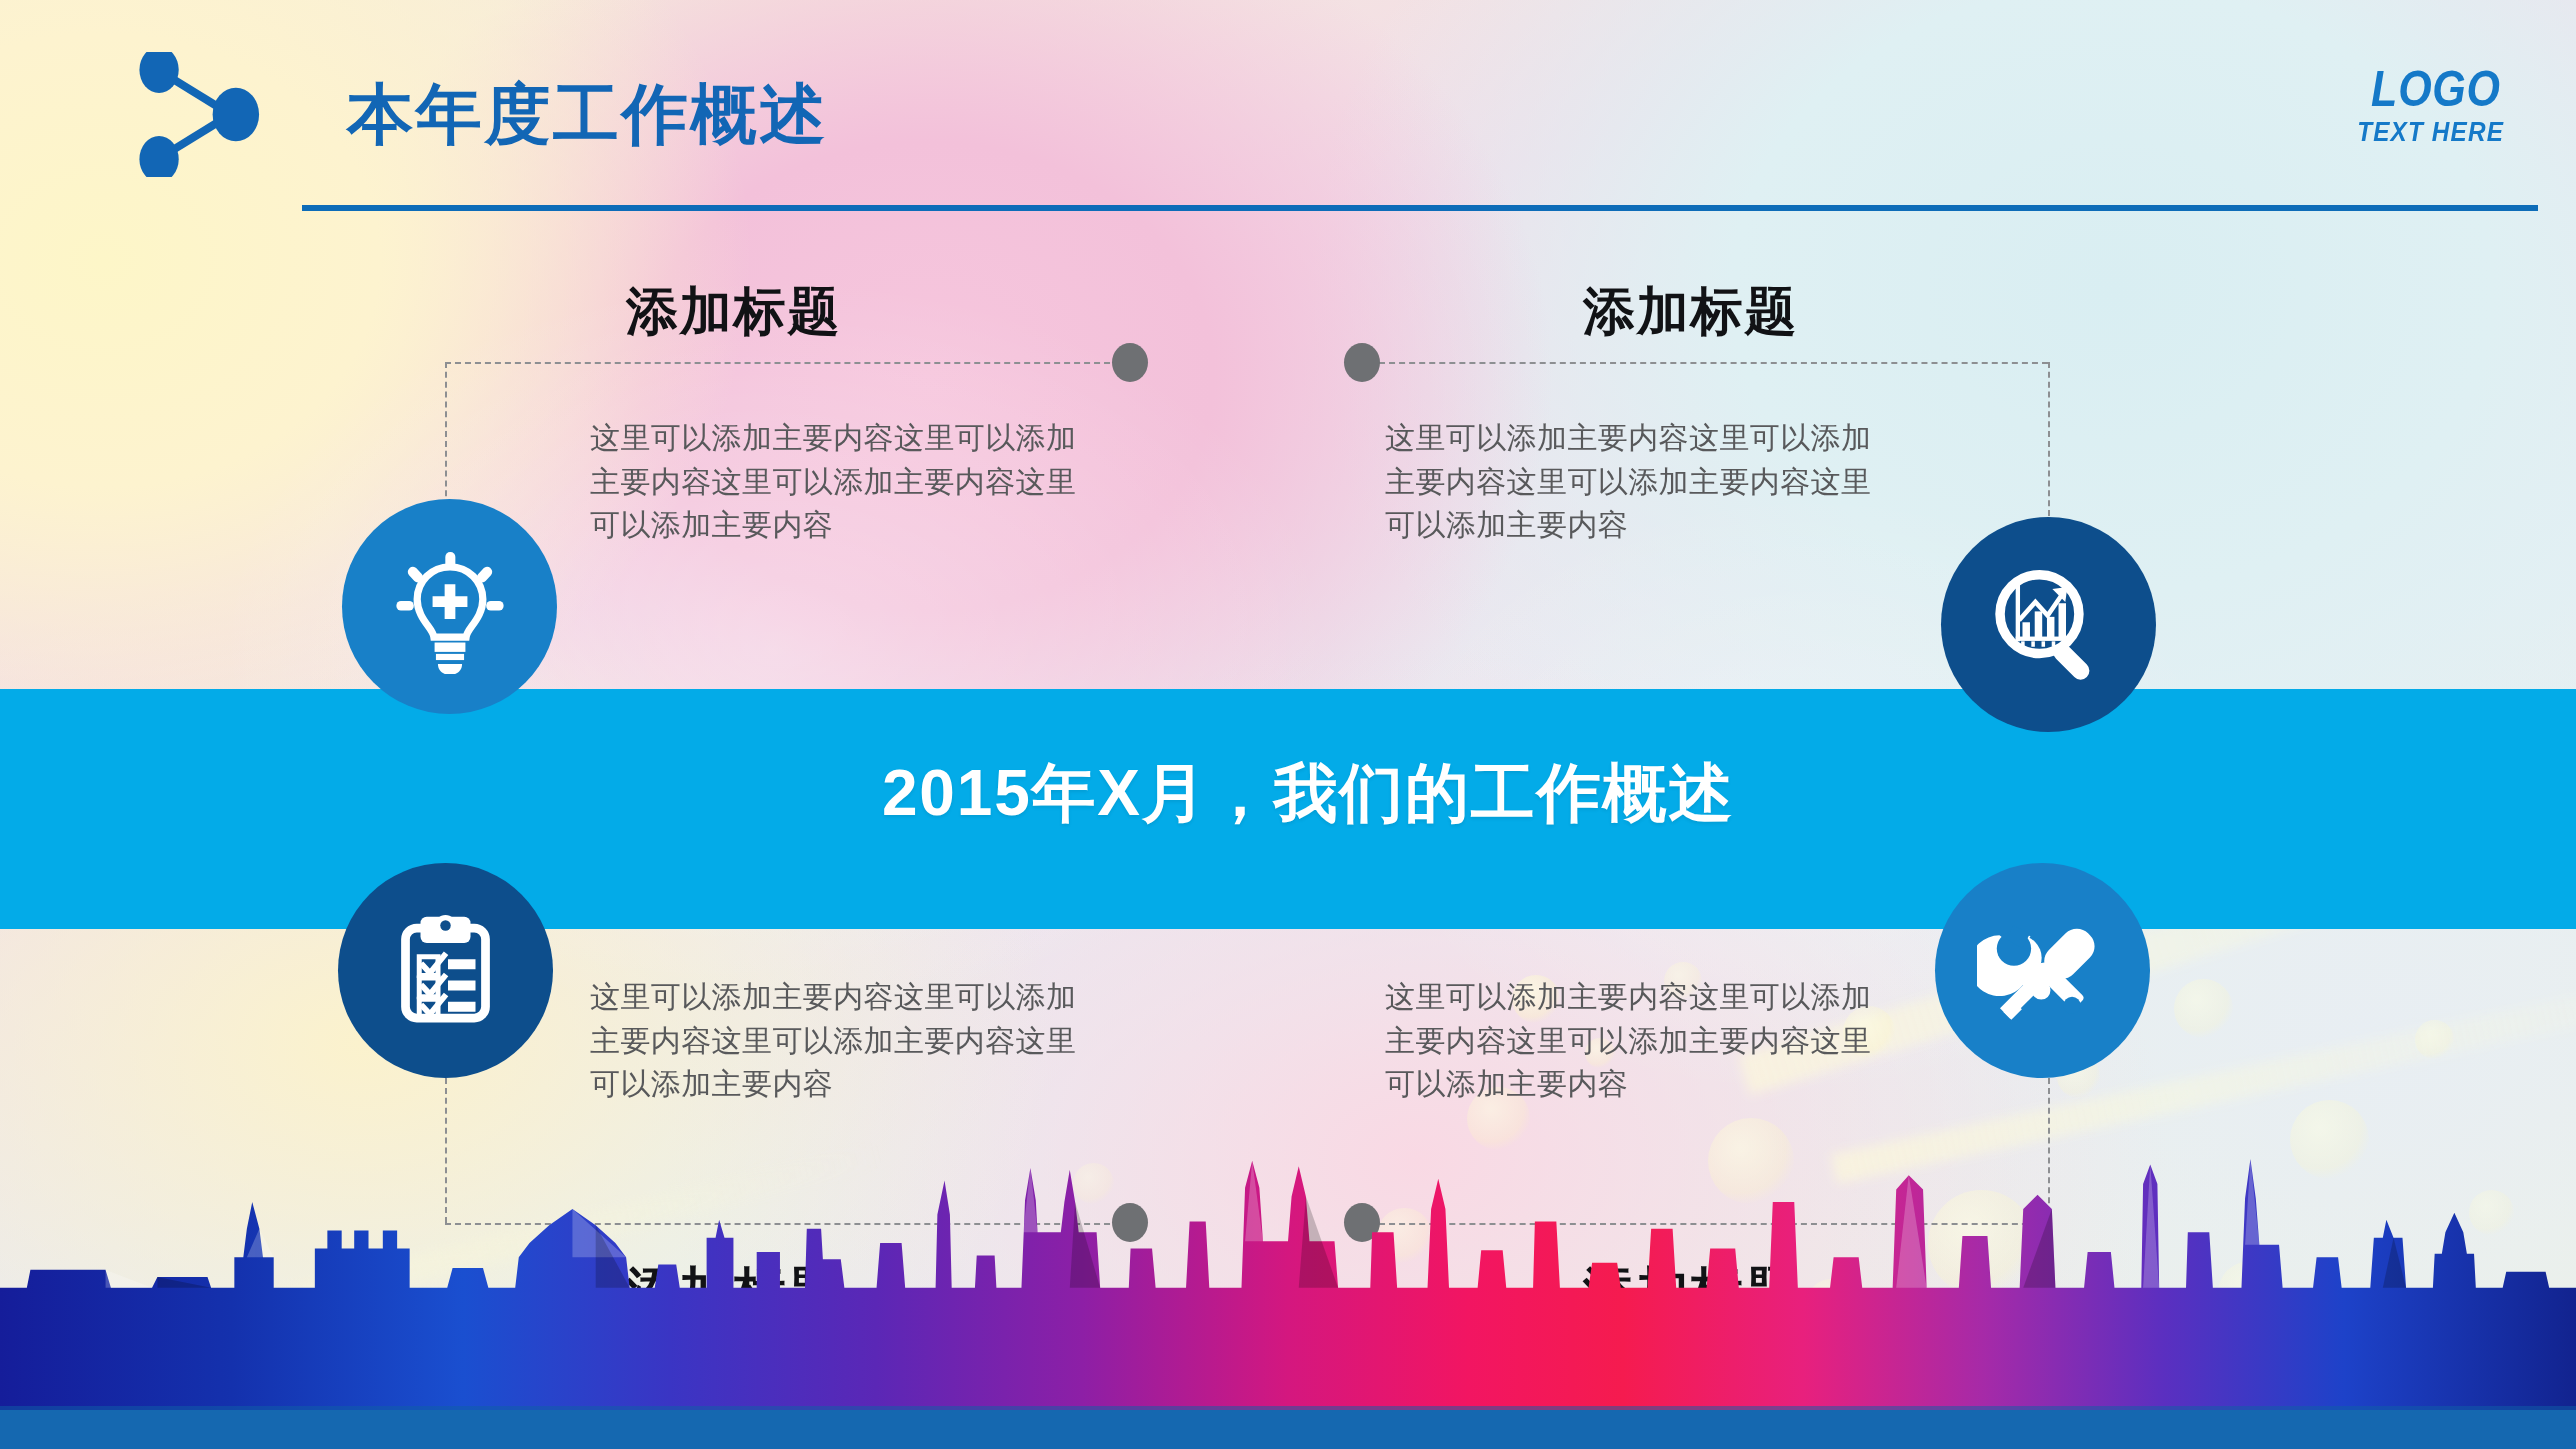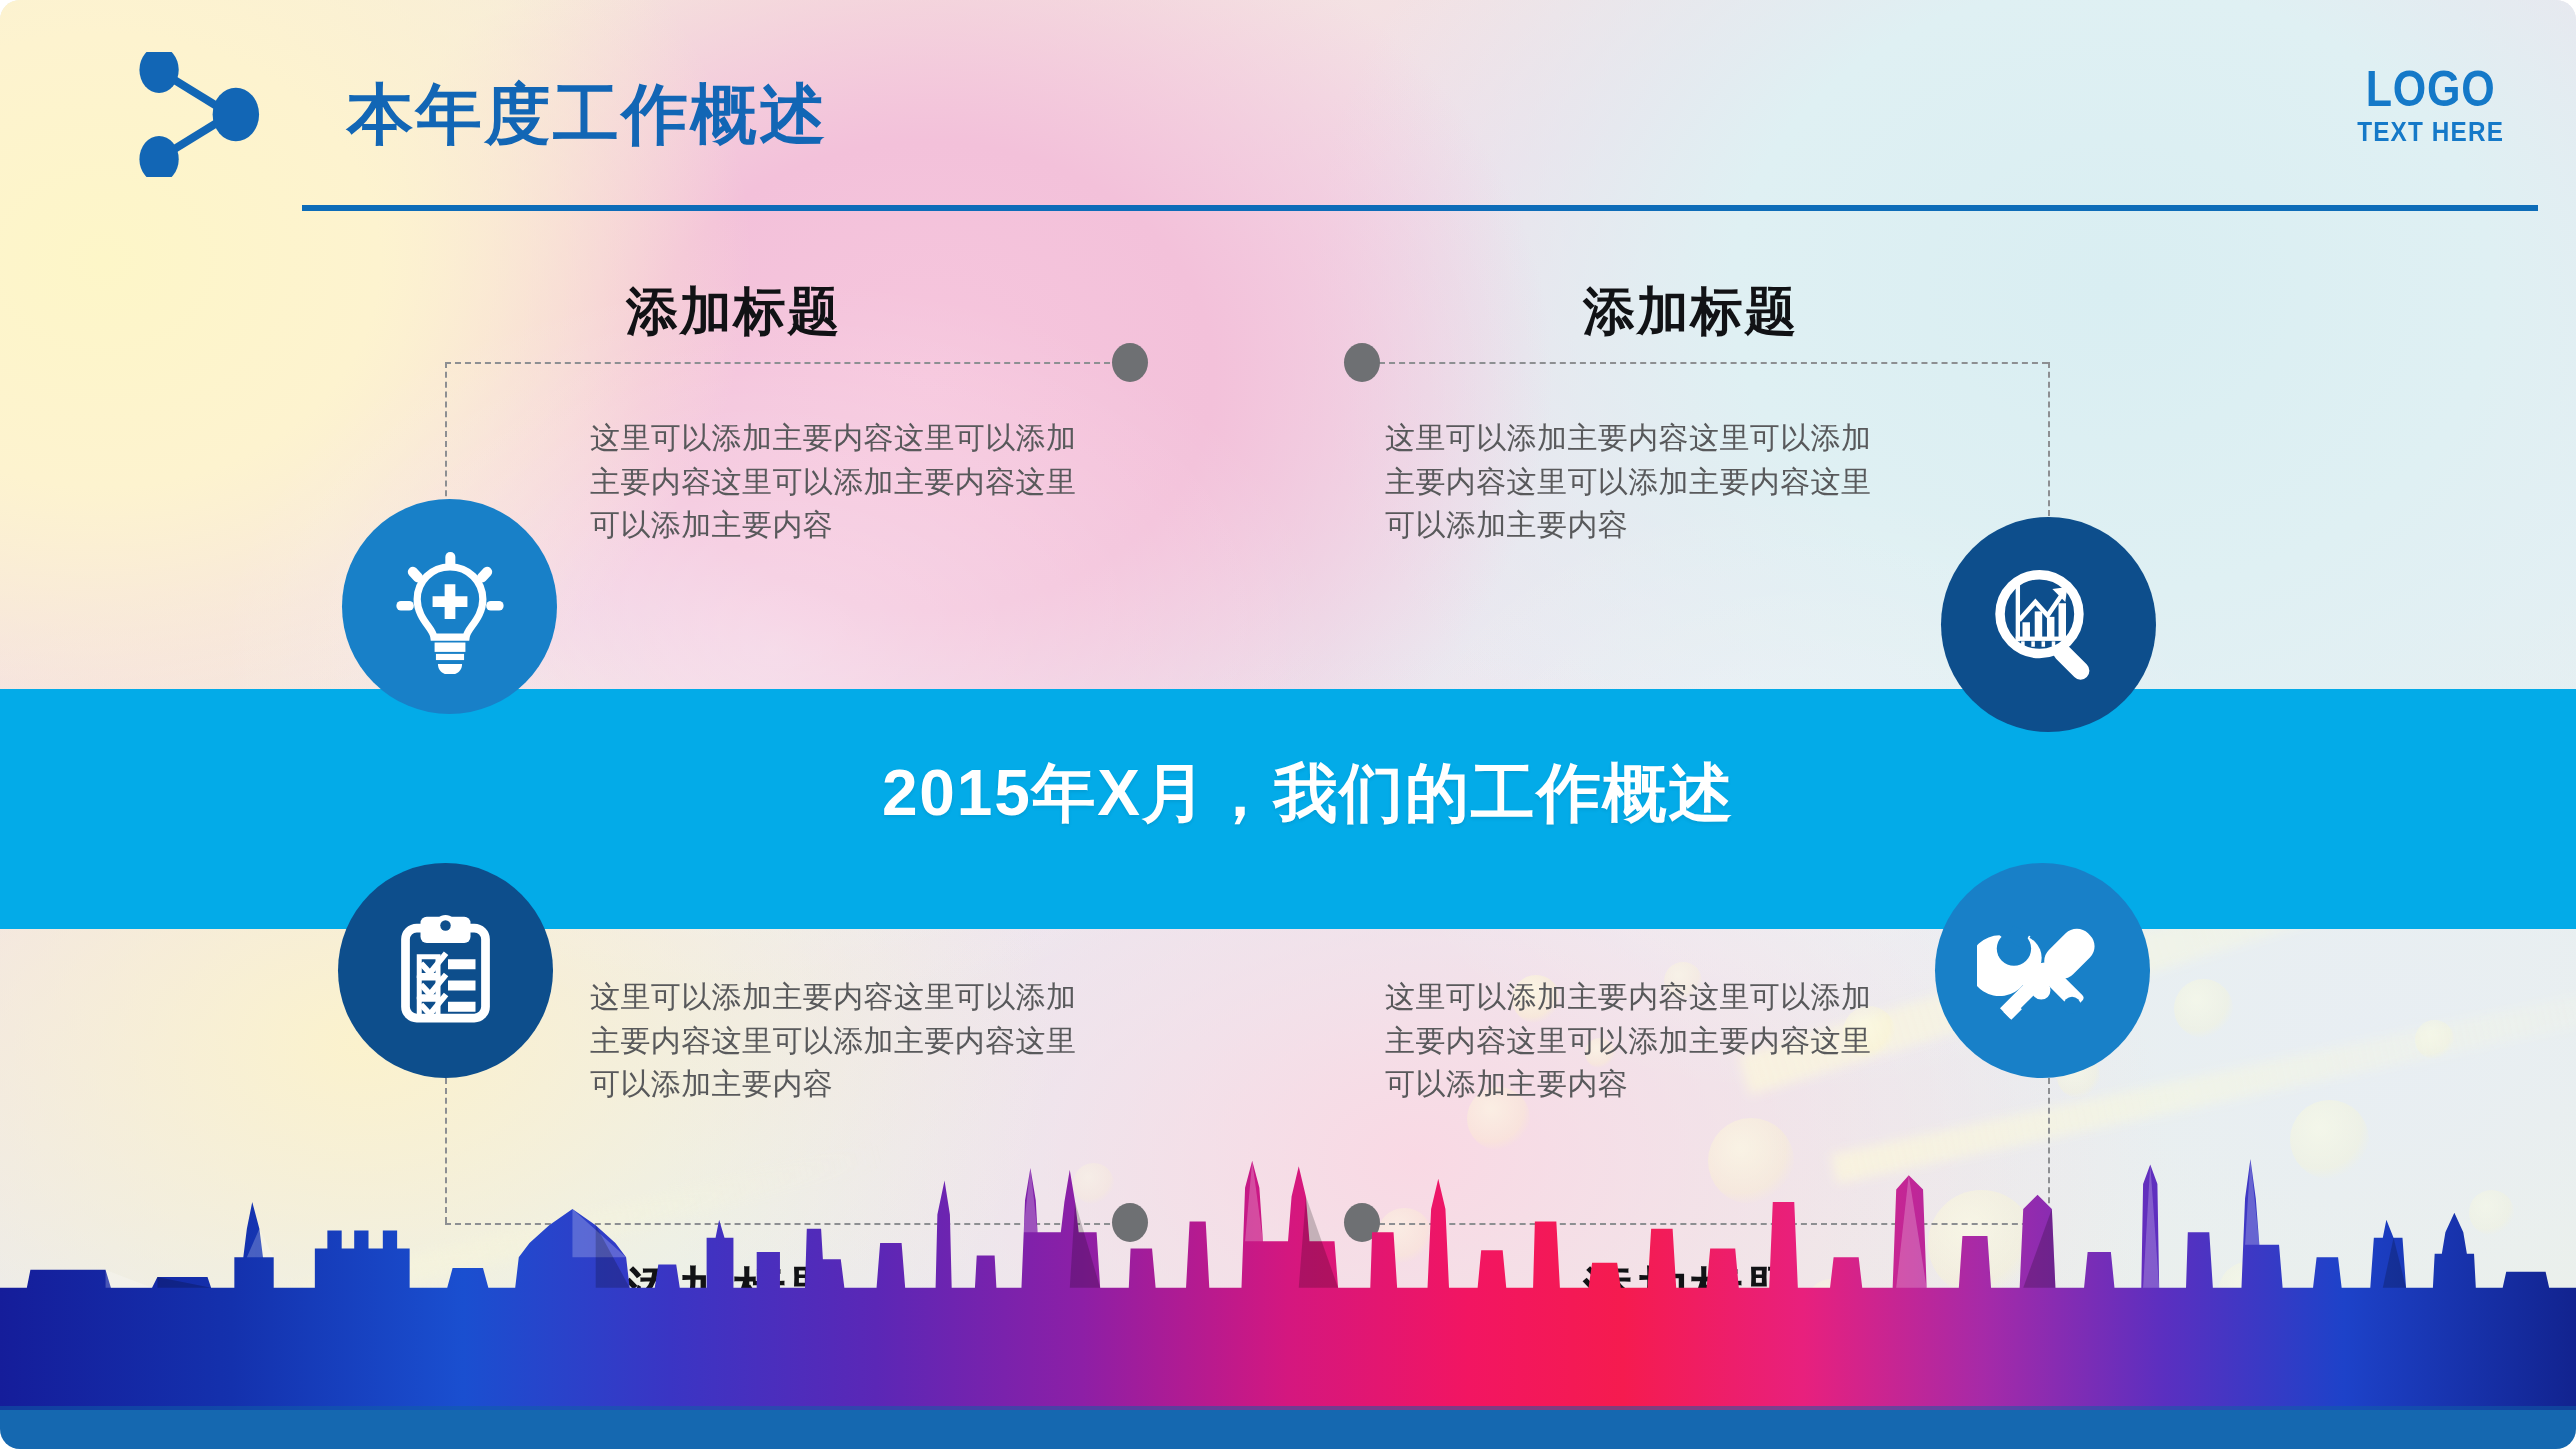--- a/index.html
+++ b/index.html
@@ -1,20 +1,20 @@
 <!DOCTYPE html>
 <html style="font-size:14.3px"><head>
 <meta charset="utf-8">
 <style>
   * { margin:0; padding:0; box-sizing:border-box; }
   html,body { width:2576px; height:1449px; overflow:hidden;
     font-family:"Liberation Sans","DejaVu Sans",sans-serif; }
 
   #slide { position:relative; width:2576px; height:1449px; overflow:hidden;
-           background:#eef3f6;border-radius:20px; }
+           background:#eef3f6; }
 
   
   .bg-layer { position:absolute; inset:0; }
   .bg-base {
     background:
       radial-gradient(ellipse 984px 805px at 4% 18%, #fdf6c8 0%, #fdf3cf 28%, rgba(253,240,205,0) 66%),
       radial-gradient(ellipse 894px 733px at 36% 26%, #f6c6dd 0%, #f3c1da 32%, rgba(243,193,218,0) 70%),
       radial-gradient(ellipse 1118px 894px at 82% 20%, #d9eef2 0%, #dff0f3 34%, rgba(223,240,243,0) 72%),
       radial-gradient(ellipse 1029px 698px at 14% 72%, #fbf2cd 0%, rgba(251,242,205,0) 68%),
       radial-gradient(ellipse 1073px 733px at 55% 80%, #f9d9e4 0%, rgba(249,217,228,0) 70%),
@@ -34,21 +34,21 @@
   
   .bokeh { position:absolute; border-radius:50%;
            background:radial-gradient(circle at 38% 35%, rgba(255,255,225,.92), rgba(255,248,190,.42) 58%, rgba(255,246,180,0) 74%); }
 
   
   .header-line { position:absolute; left:302px; top:205px; width:2236px; height:6.3px;
                  background:#0d6cb8; }
   .page-title { position:absolute; left:347px; top:70px; font-size:66px; font-weight:bold;
                 color:#1266b5; letter-spacing:2.7px; white-space:nowrap;
                 font-family:"Liberation Sans","DejaVu Sans",sans-serif; }
-  .logo-wrap { position:absolute; right:64px; top:66px; text-align:center; color:#1579c8; }
+  .logo-wrap { position:absolute; right:64px; top:66px; text-align:right; color:#1579c8;font-style:italic; }
   .logo-main { font-size:50px; font-weight:bold; letter-spacing:0.9px; line-height:.95;
                transform:scaleX(.86); transform-origin:center; }
   .logo-sub  { font-size:27px; font-weight:bold; letter-spacing:1.3px; margin-top:3.6px;
                transform:scaleX(.9); transform-origin:center; }
 
   
   .banner { position:absolute; left:0; top:689px; width:2576px; height:240px;
             background:#03abe8; }
   .banner-text { position:absolute; left:0; top:750px; width:2576px; text-align:center;
                  font-size:64px; font-weight:bold; color:#ffffff; letter-spacing:1.8px;

